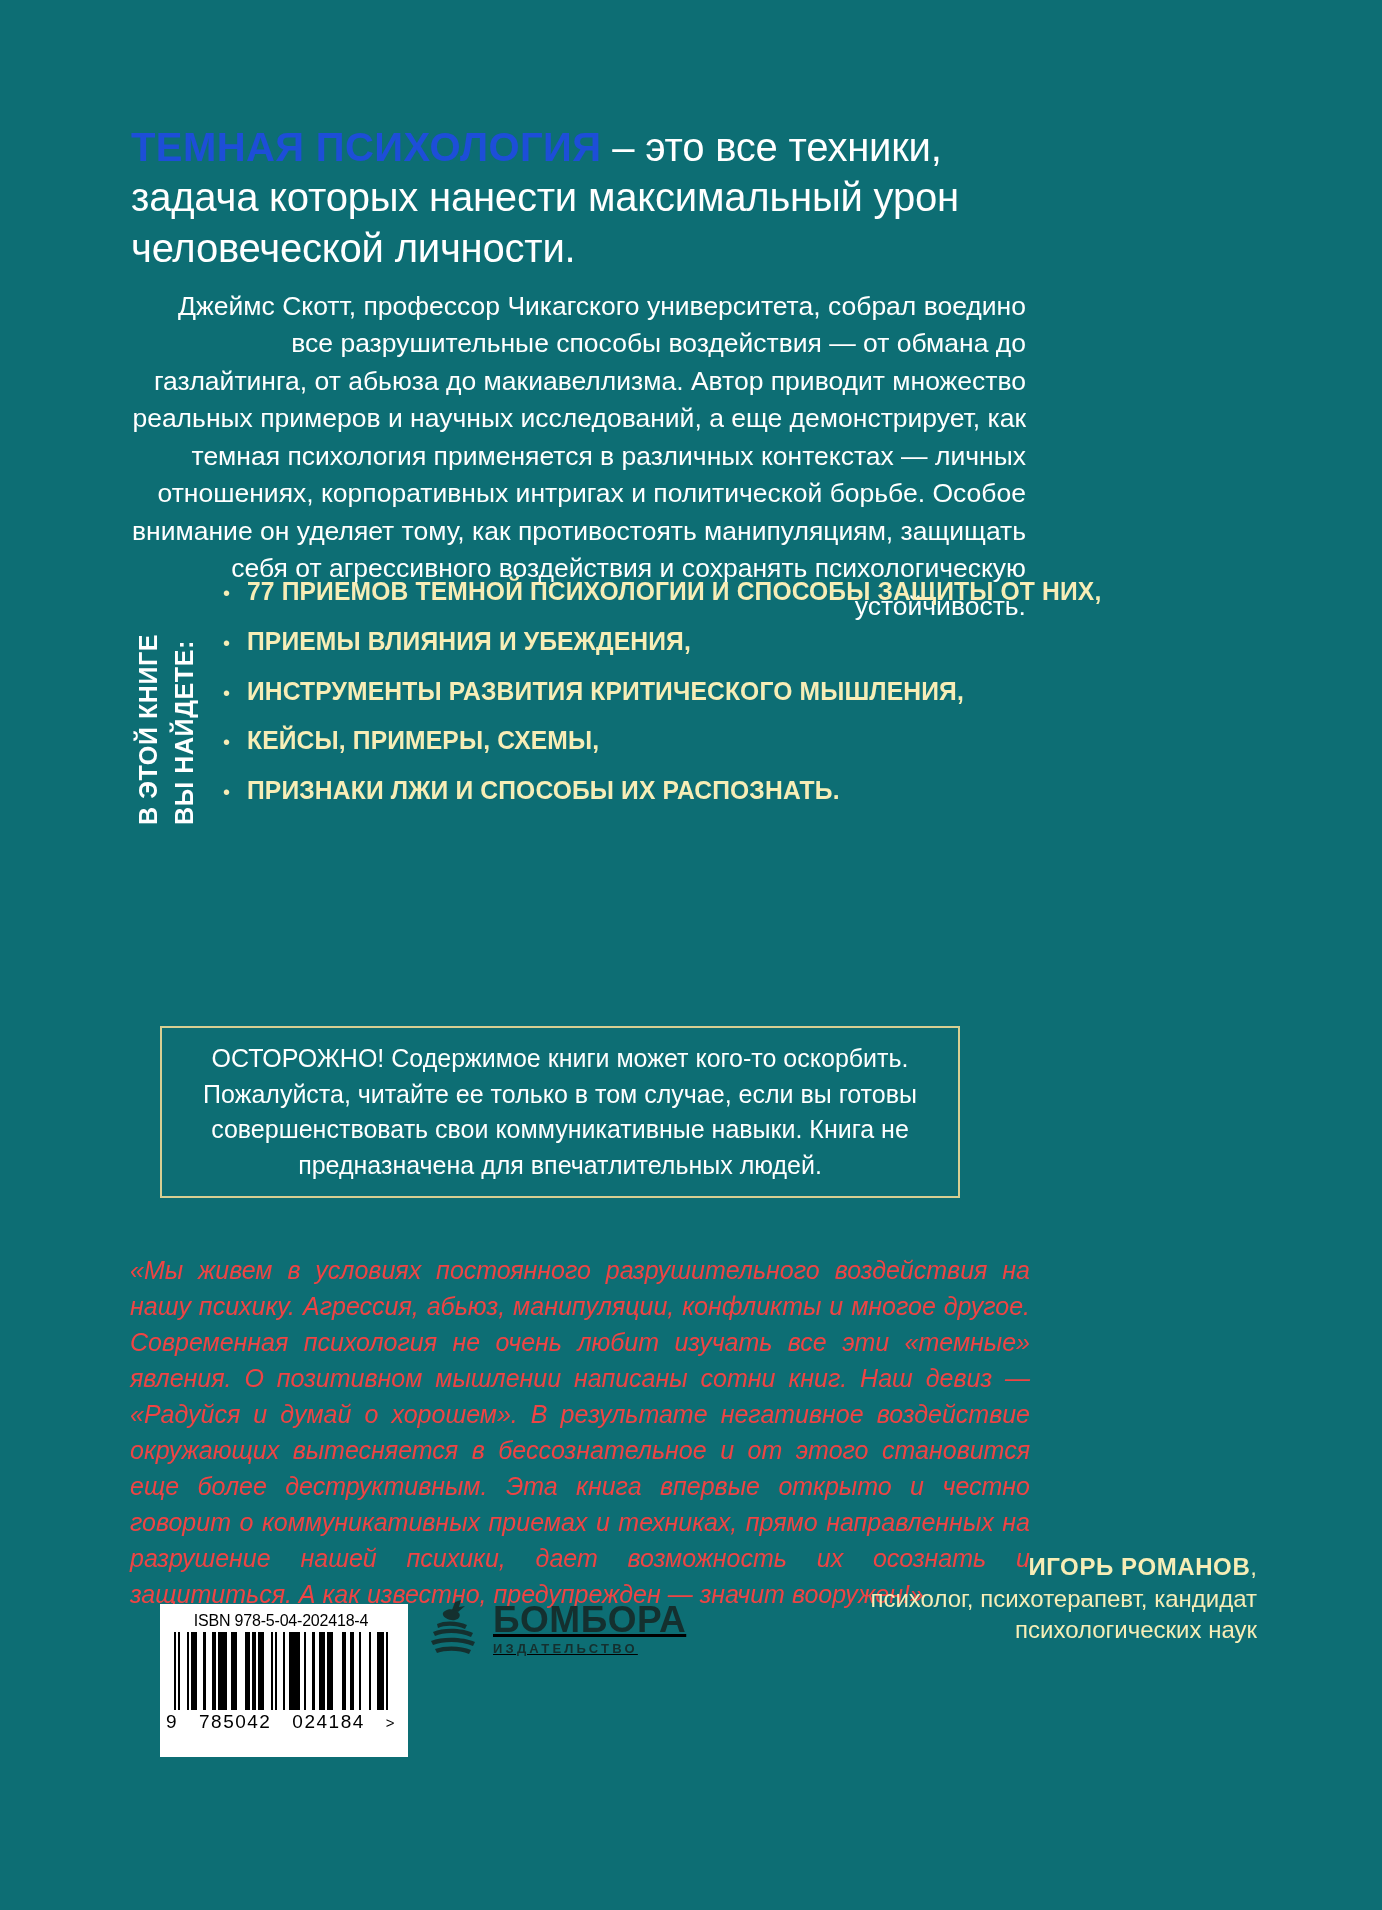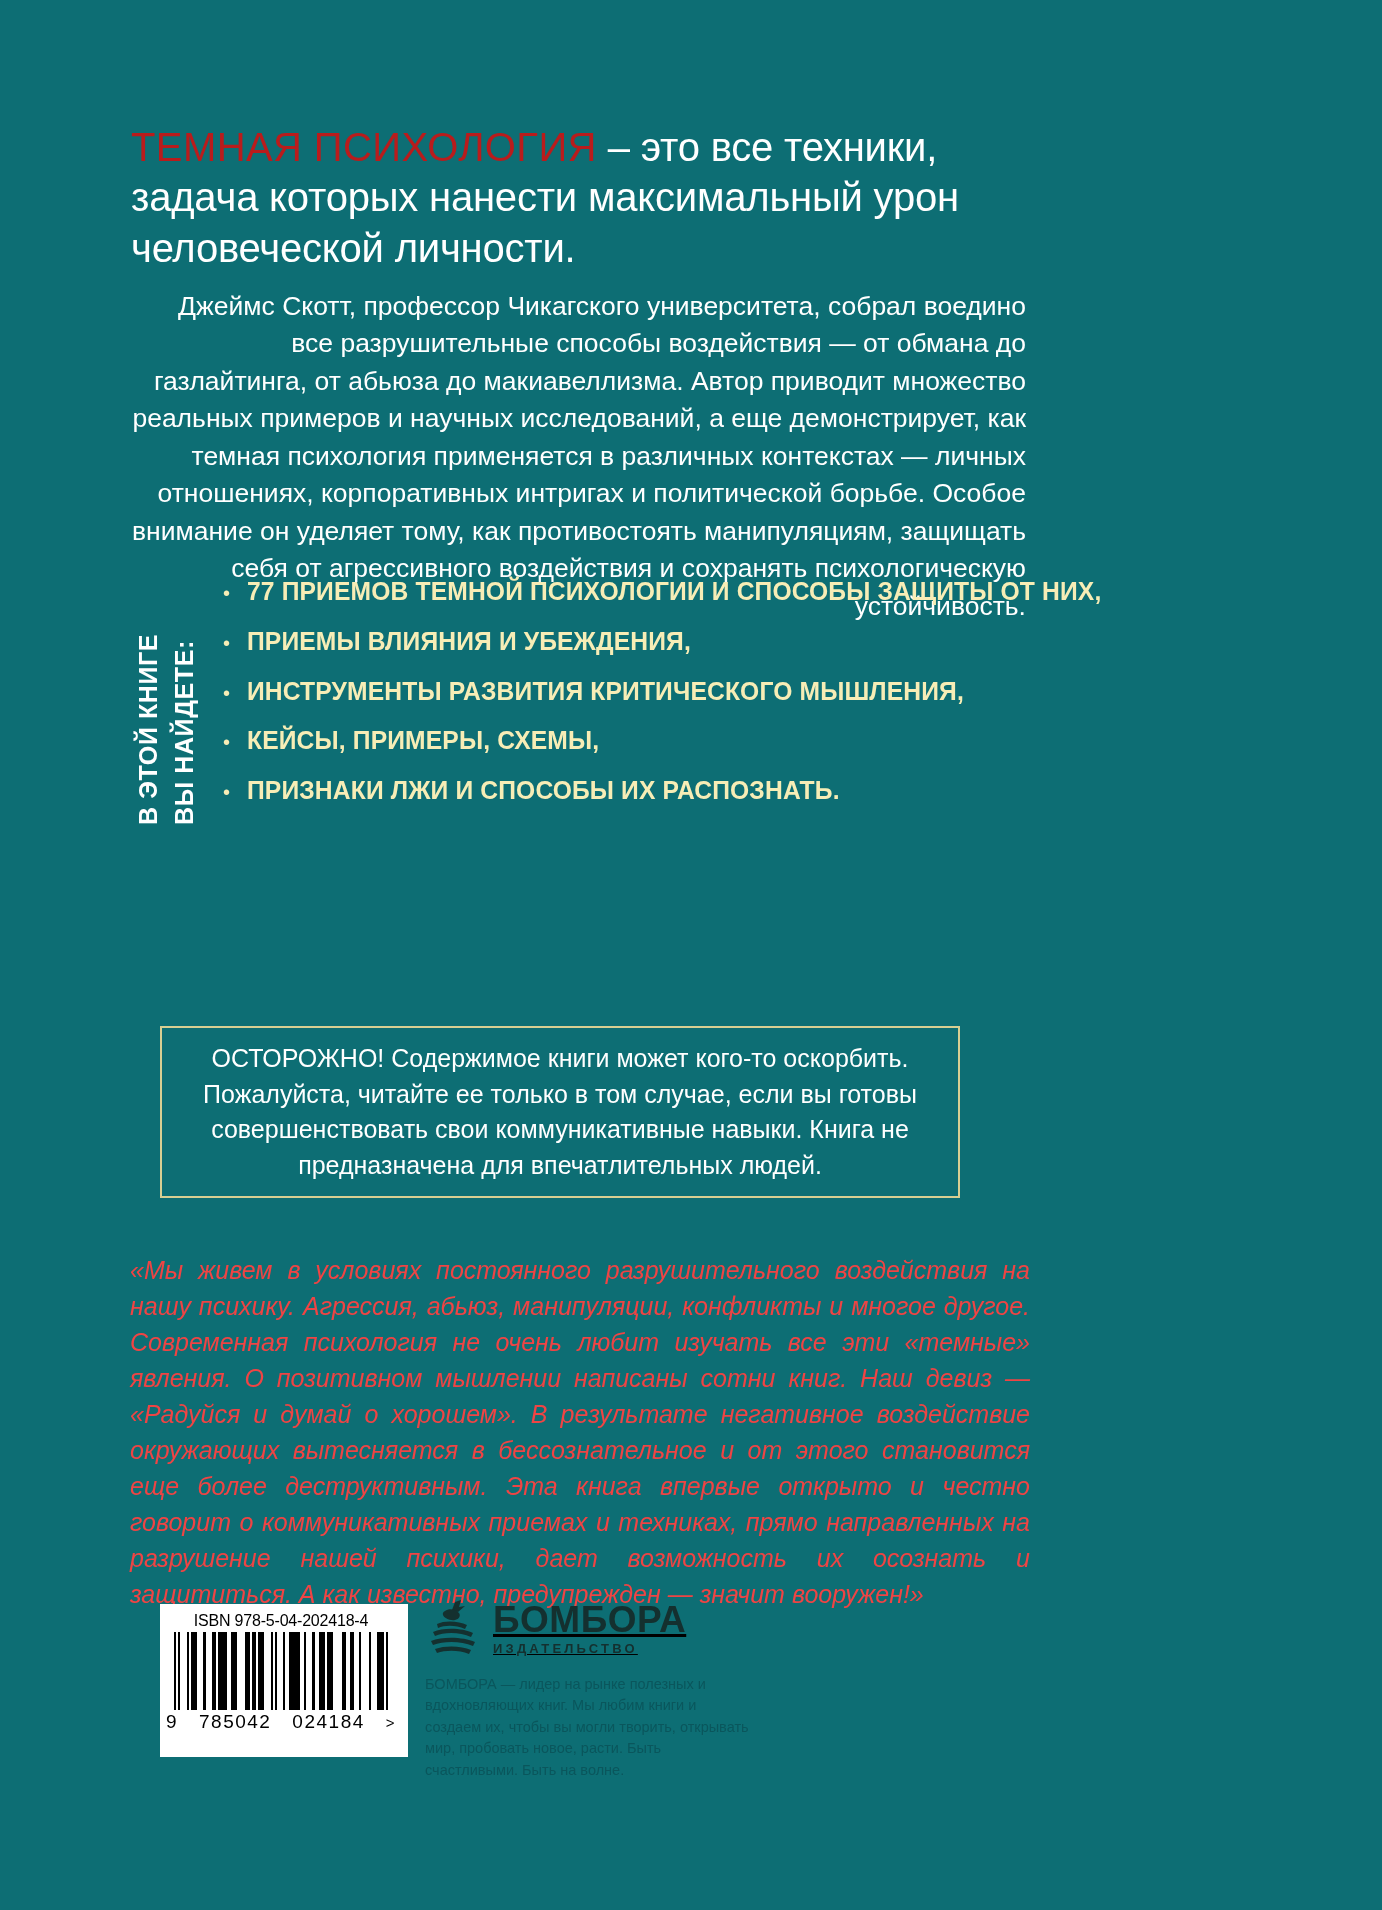--- a/index.html
+++ b/index.html
@@ -38,22 +38,22 @@
     left: 131px;
     top: 122px;
     width: 900px;
     color: #ffffff;
     font-size: 40px;
     line-height: 1.26;
     font-weight: 400;
     letter-spacing: -0.2px;
   }
   .headline .strong {
-    color: #b91c1c;
-    font-weight: 400;
+    color: #1d4ed8;
+    font-weight: 700;
     letter-spacing: 0.4px;
   }
 
   
   .intro {
     position: absolute;
     left: 131px;
     top: 288px;
     width: 895px;
     color: #ffffff;
@@ -306,20 +306,25 @@
     </div>
 
     <div class="warning-box">
       <div class="warning-text">
         <b>ОСТОРОЖНО!</b><span> Содержимое книги может кого-то оскорбить. Пожалуйста, читайте ее только в том случае, если вы готовы совершенствовать свои коммуникативные навыки. Книга не предназначена для впечатлительных людей.</span>
       </div>
     </div>
 
     <div class="quote">«Мы живем в условиях постоянного разрушительного воздействия на нашу психику. Агрессия, абьюз, манипуляции, конфликты и многое другое. Современная психология не очень любит изучать все эти «темные» явления. О позитивном мышлении написаны сотни книг. Наш девиз — «Радуйся и думай о хорошем». В результате негативное воздействие окружающих вытесняется в бессознательное и от этого становится еще более деструктивным. Эта книга впервые открыто и честно говорит о коммуникативных приемах и техниках, прямо направленных на разрушение нашей психики, дает возможность их осознать и защититься. А как известно, предупрежден — значит вооружен!»</div>
 
+    <div class="attribution">
+      <span class="name">ИГОРЬ РОМАНОВ</span><span>,</span><br>
+      <span>психолог, психотерапевт, кандидат</span><br>
+      <span>психологических наук</span>
+    </div>
 
     <div class="barcode-card">
       <div class="isbn-line">ISBN 978-5-04-202418-4</div>
       <div class="bars" id="bars">
           <span style="width:2.1px;background:#000"></span>
           <span style="width:2.1px;background:transparent"></span>
           <span style="width:2.1px;background:#000"></span>
           <span style="width:6.300000000000001px;background:transparent"></span>
           <span style="width:2.1px;background:#000"></span>
           <span style="width:2.1px;background:transparent"></span>
@@ -401,17 +406,16 @@
               <path d="M6 43 C18 38 39 39 50 44 L48 48 C36 43 19 43 8 47 Z"></path>
               <path d="M10 51 C21 47 37 48 46 52 L44 56 C34 52 21 52 12 55 Z"></path>
             </g>
           </svg>
         </div>
         <div class="pub-wordmark">
           <div class="pub-name">БОМБОРА</div>
           <div class="pub-sub">ИЗДАТЕЛЬСТВО</div>
         </div>
       </div>
-      <div class="pub-blurb">БОМБОРА — лидер на рынке полезных и вдохновляющих книг. Мы любим книги и создаем их, чтобы вы могли творить, открывать мир, пробовать новое, расти. Быть счастливыми. Быть на волне.</div>
     </div>
 
   </div>
 </div>
 
 </body></html>

